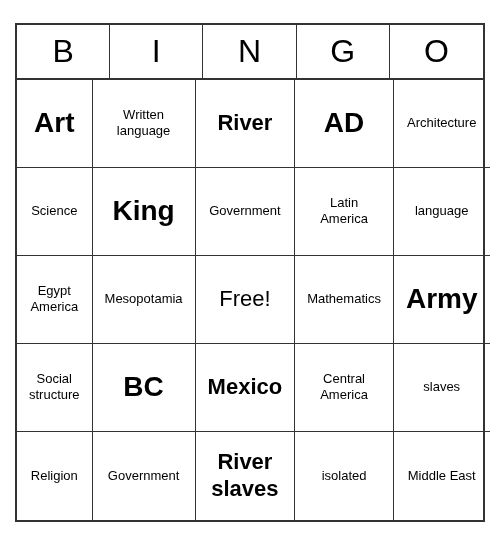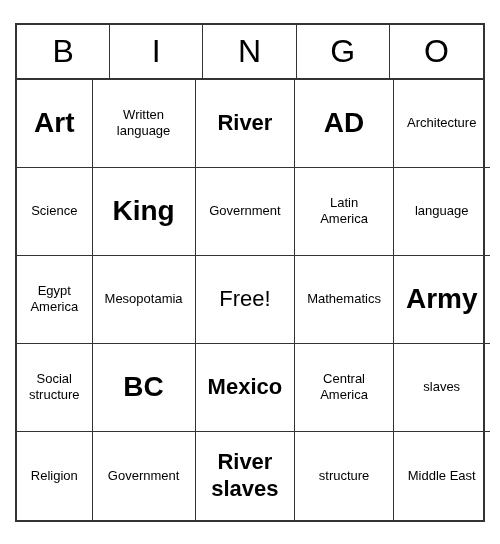--- a/index.html
+++ b/index.html
@@ -116,16 +116,16 @@
       <div class="bingo-cell small-text">Mathematics</div>
       <div class="bingo-cell large-text">Army</div>
       <div class="bingo-cell small-text">Social structure</div>
       <div class="bingo-cell large-text">BC</div>
       <div class="bingo-cell medium-text">Mexico</div>
       <div class="bingo-cell small-text">Central America</div>
       <div class="bingo-cell small-text">slaves</div>
       <div class="bingo-cell small-text">Religion</div>
       <div class="bingo-cell small-text">Government</div>
       <div class="bingo-cell medium-text">River slaves</div>
-      <div class="bingo-cell small-text">structure</div>
+      <div class="bingo-cell small-text">isolated</div>
       <div class="bingo-cell small-text">Middle East</div>
     </div>
 </div>
 
 </body></html>

